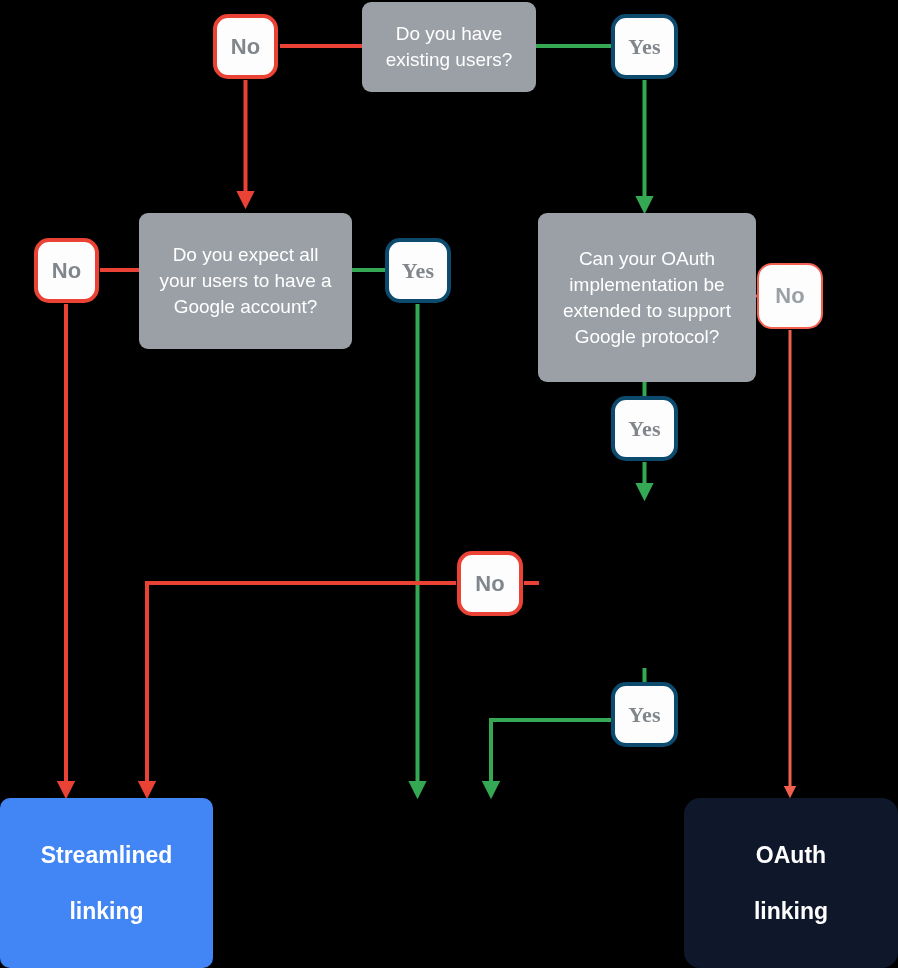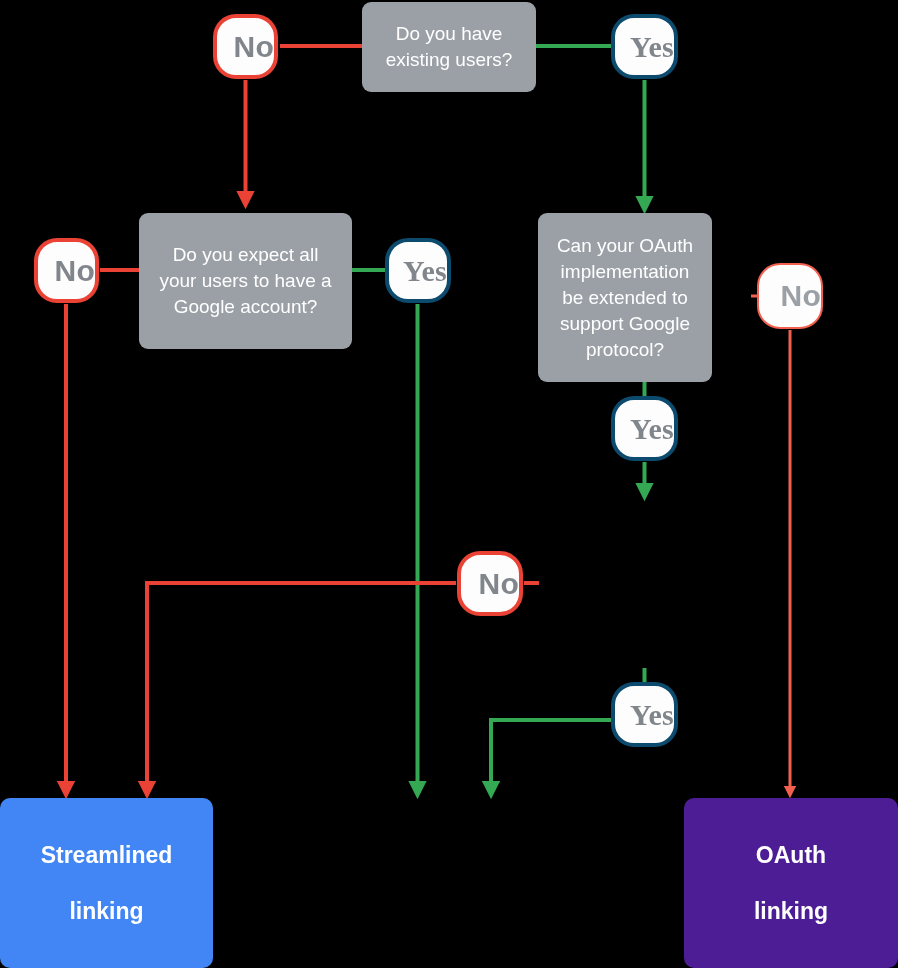--- a/index.html
+++ b/index.html
@@ -38,26 +38,25 @@
   .question {
     background: #9aa0a6;
     border-radius: 9px;
     color: #ffffff;
     font-size: 19px;
     line-height: 26px;
     padding: 6px 14px;
   }
   .badge {
     background: #fdfdfd;
-    border-radius: 23px;
-    font-size: 30px;
+    border-radius: 15px;
+    font-size: 22px;
     font-weight: bold;
     color: #80868b;
     letter-spacing: 0.2px;
-    justify-content: flex-end;
   }
   .badge-yes {
     border: 4px solid #0c4a6e;
     font-family: Liberation Serif, serif;
   }
   .badge-no {
     border: 4px solid #ea4335;
   }
   .badge-no-thin {
     border: 2px solid #f2604f;
@@ -69,21 +68,22 @@
     color: #ffffff;
     font-size: 23px;
     font-weight: bold;
     line-height: 32px;
     gap: 24px;
   }
   .outcome-primary {
     background: #4285f4;
   }
   .outcome-light {
-    background: #4c1d95;
+    background: #0f172a;
+    border-radius: 16px;
   }
 </style>
 </head>
 <body>
 
 <div id="flow-root">
 
   <svg class="edges" viewBox="0 0 898 968" width="898" height="968">
     <defs>
       <marker id="arrow-red" viewBox="0 0 10 10" refX="5" refY="5" markerWidth="4.6" markerHeight="4.6" orient="auto-start-reverse">
@@ -131,21 +131,21 @@
   </svg>
 
   <div class="node question" style="left:362px; top:2px; width:174px; height:90px;">
     <span>Do you have existing users?</span>
   </div>
 
   <div class="node question" style="left:139px; top:213px; width:213px; height:136px;">
     <span>Do you expect all your users to have a Google account?</span>
   </div>
 
-  <div class="node question" style="left:538px; top:213px; width:174px; height:169px;">
+  <div class="node question" style="left:538px; top:213px; width:218px; height:169px;">
     <span>Can your OAuth implementation be extended to support Google protocol?</span>
   </div>
 
 
   <div class="node badge badge-no" style="left:213px; top:14px; width:65px; height:65px;">
     <span>No</span>
   </div>
 
   <div class="node badge badge-yes" style="left:611px; top:14px; width:67px; height:65px;">
     <span>Yes</span>

